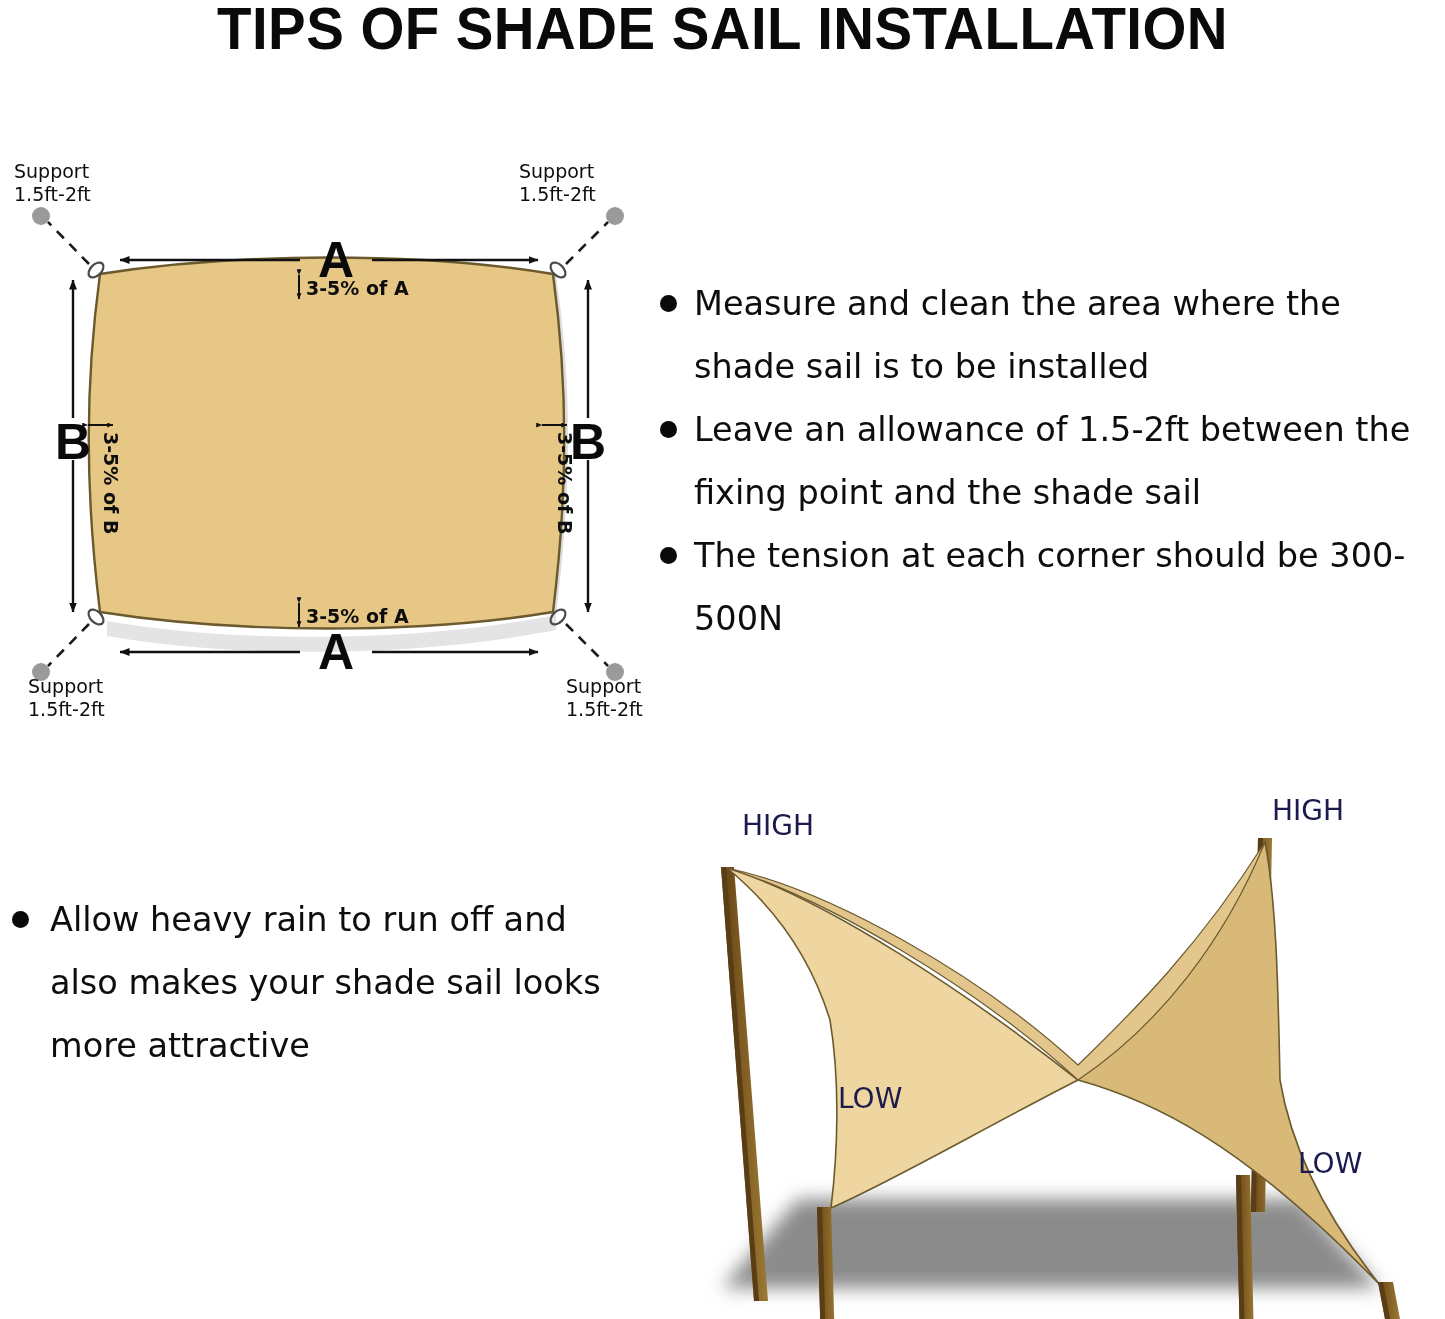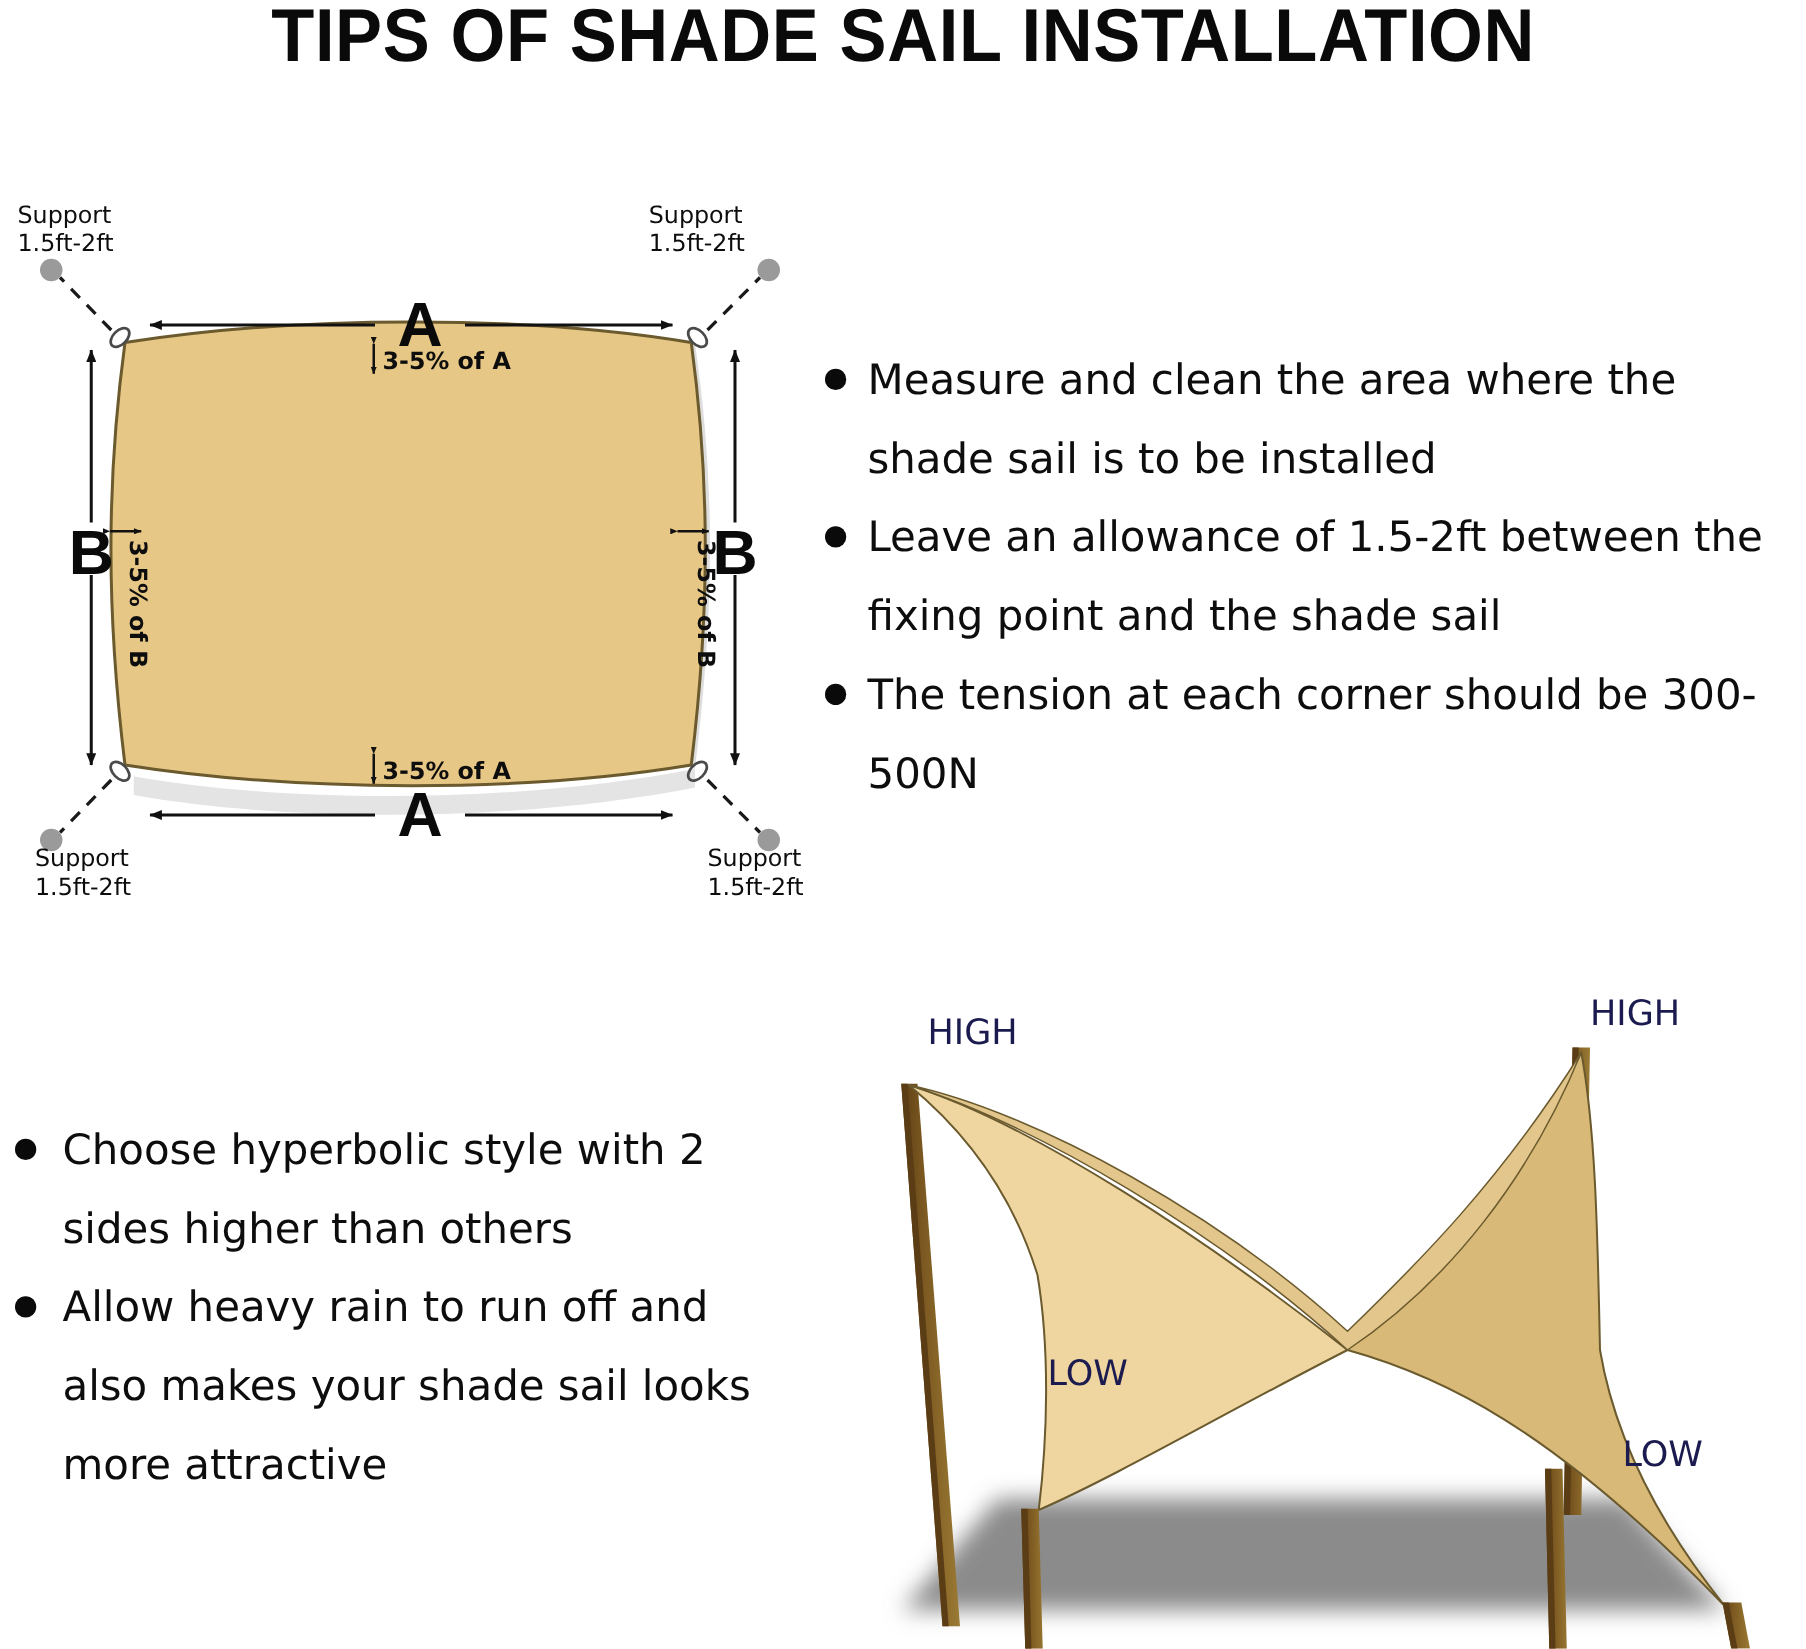--- a/index.html
+++ b/index.html
@@ -192,21 +192,20 @@
 
 </svg>
 
 <ul class="bullets" id="bullets-top">
   <li>Measure and clean the area where the shade sail is to be installed</li>
   <li>Leave an allowance of 1.5-2ft between the fixing point and the shade sail</li>
   <li>The tension at each corner should be 300-500N</li>
 </ul>
 
 <ul class="bullets" id="bullets-bottom">
-  <li>Choose hyperbolic style with 2 sides higher than others</li>
   <li>Allow heavy rain to run off and also makes your shade sail looks more attractive</li>
 </ul>
 
 <svg class="panel" id="sail-3d" viewBox="0 0 765 539">
 
   <defs>
     <filter id="blurShadow" x="-30%" y="-60%" width="160%" height="240%">
       <feGaussianBlur stdDeviation="9"></feGaussianBlur>
     </filter>
     <linearGradient id="postGrad" x1="0" y1="0" x2="1" y2="0">

